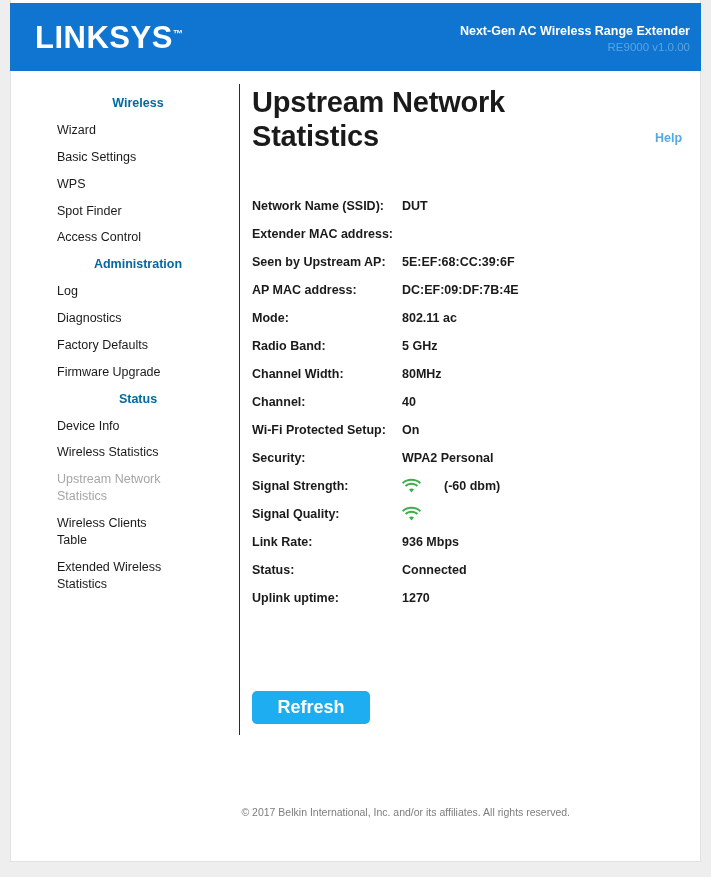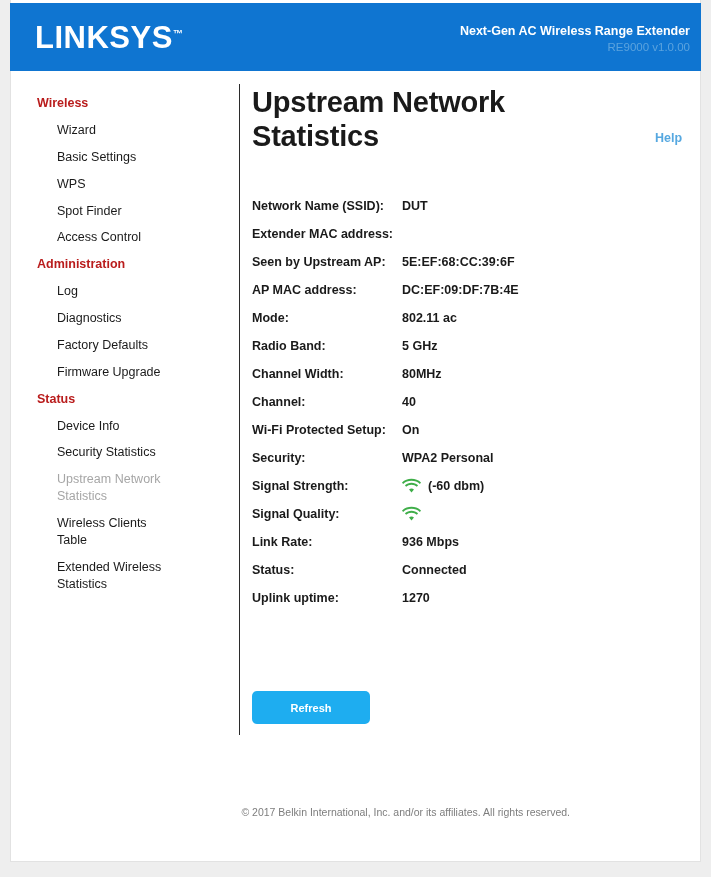--- a/index.html
+++ b/index.html
@@ -83,23 +83,24 @@
   
   .sidebar {
     position: absolute;
     left: 10px;
     top: 90px;
     width: 229px;
   }
   .nav-section {
     font-size: 12.5px;
     font-weight: bold;
-    color: #b91c1c;
+    color: #0369a1;
     padding: 5px 0 5px 27px;
     line-height: 1.35;
+    text-align: center;
   }
   .nav-item {
     font-size: 12.5px;
     font-weight: normal;
     color: #1a1a1a;
     padding: 5px 0 5px 47px;
     line-height: 1.35;
     cursor: pointer;
   }
   .nav-item.active {
@@ -176,35 +177,36 @@
   .wifi-icon {
     display: inline-block;
     width: 19px;
     height: 15px;
     flex: 0 0 auto;
   }
   .dbm {
     font-weight: bold;
     font-size: 12.5px;
     color: #1a1a1a;
+    margin-left: 16px;
   }
 
   
   .btn-refresh {
     position: absolute;
     left: 0px;
     top: 605px;
     width: 118px;
     height: 33px;
     background: #1eadf0;
     color: #ffffff;
     border: none;
     border-radius: 5px;
     font-family: "Liberation Sans", sans-serif;
-    font-size: 11px;
+    font-size: 18px;
     font-weight: bold;
     cursor: pointer;
   }
 
   
   .footer {
     position: absolute;
     right: 22px;
     top: 806px;
     font-size: 10.5px;
@@ -234,21 +236,21 @@
       <div class="nav-item">WPS</div>
       <div class="nav-item">Spot Finder</div>
       <div class="nav-item">Access Control</div>
       <div class="nav-section">Administration</div>
       <div class="nav-item">Log</div>
       <div class="nav-item">Diagnostics</div>
       <div class="nav-item">Factory Defaults</div>
       <div class="nav-item">Firmware Upgrade</div>
       <div class="nav-section">Status</div>
       <div class="nav-item">Device Info</div>
-      <div class="nav-item">Security Statistics</div>
+      <div class="nav-item">Wireless Statistics</div>
       <div class="nav-item active wrap">Upstream Network Statistics</div>
       <div class="nav-item wrap">Wireless Clients Table</div>
       <div class="nav-item wrap">Extended Wireless Statistics</div>
     </div>
 
   <div class="divider"></div>
 
   <div class="main">
     <div class="page-title">Upstream Network Statistics</div>
     <a class="help-link" href="#">Help</a>

